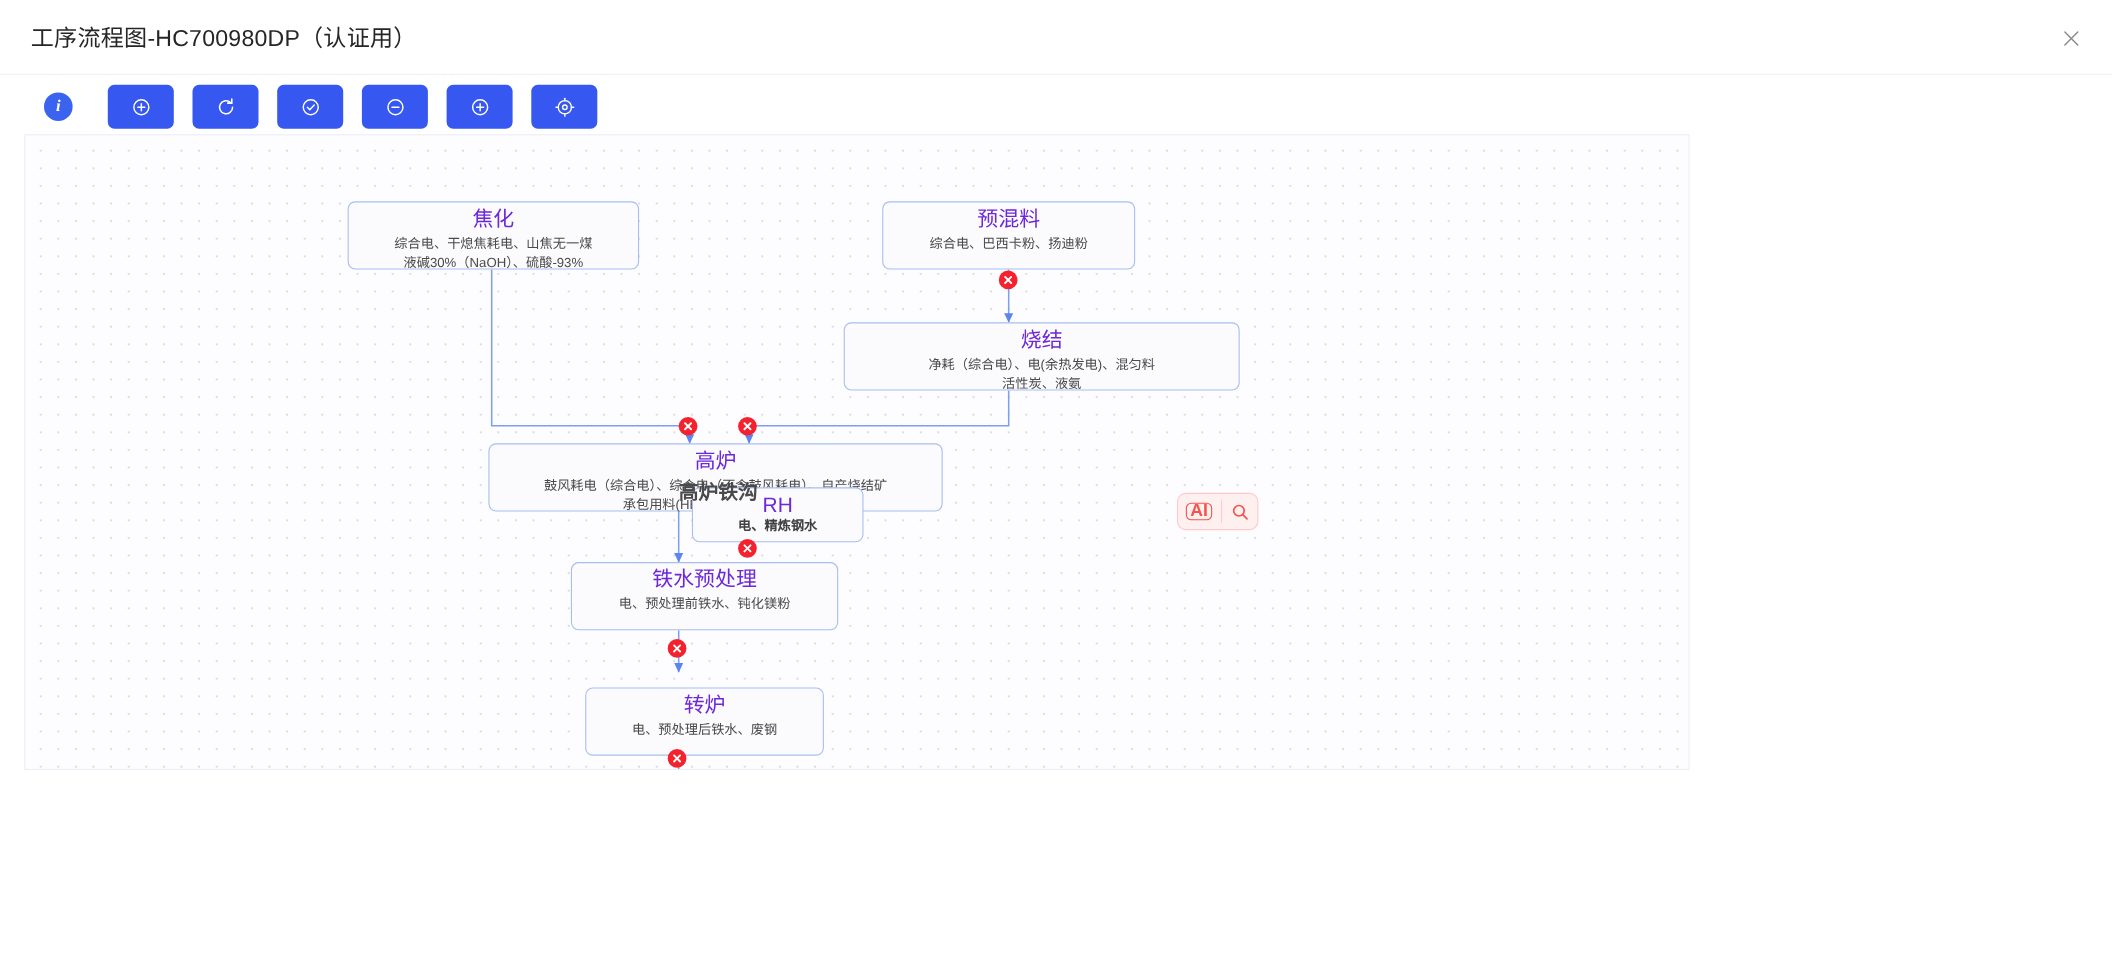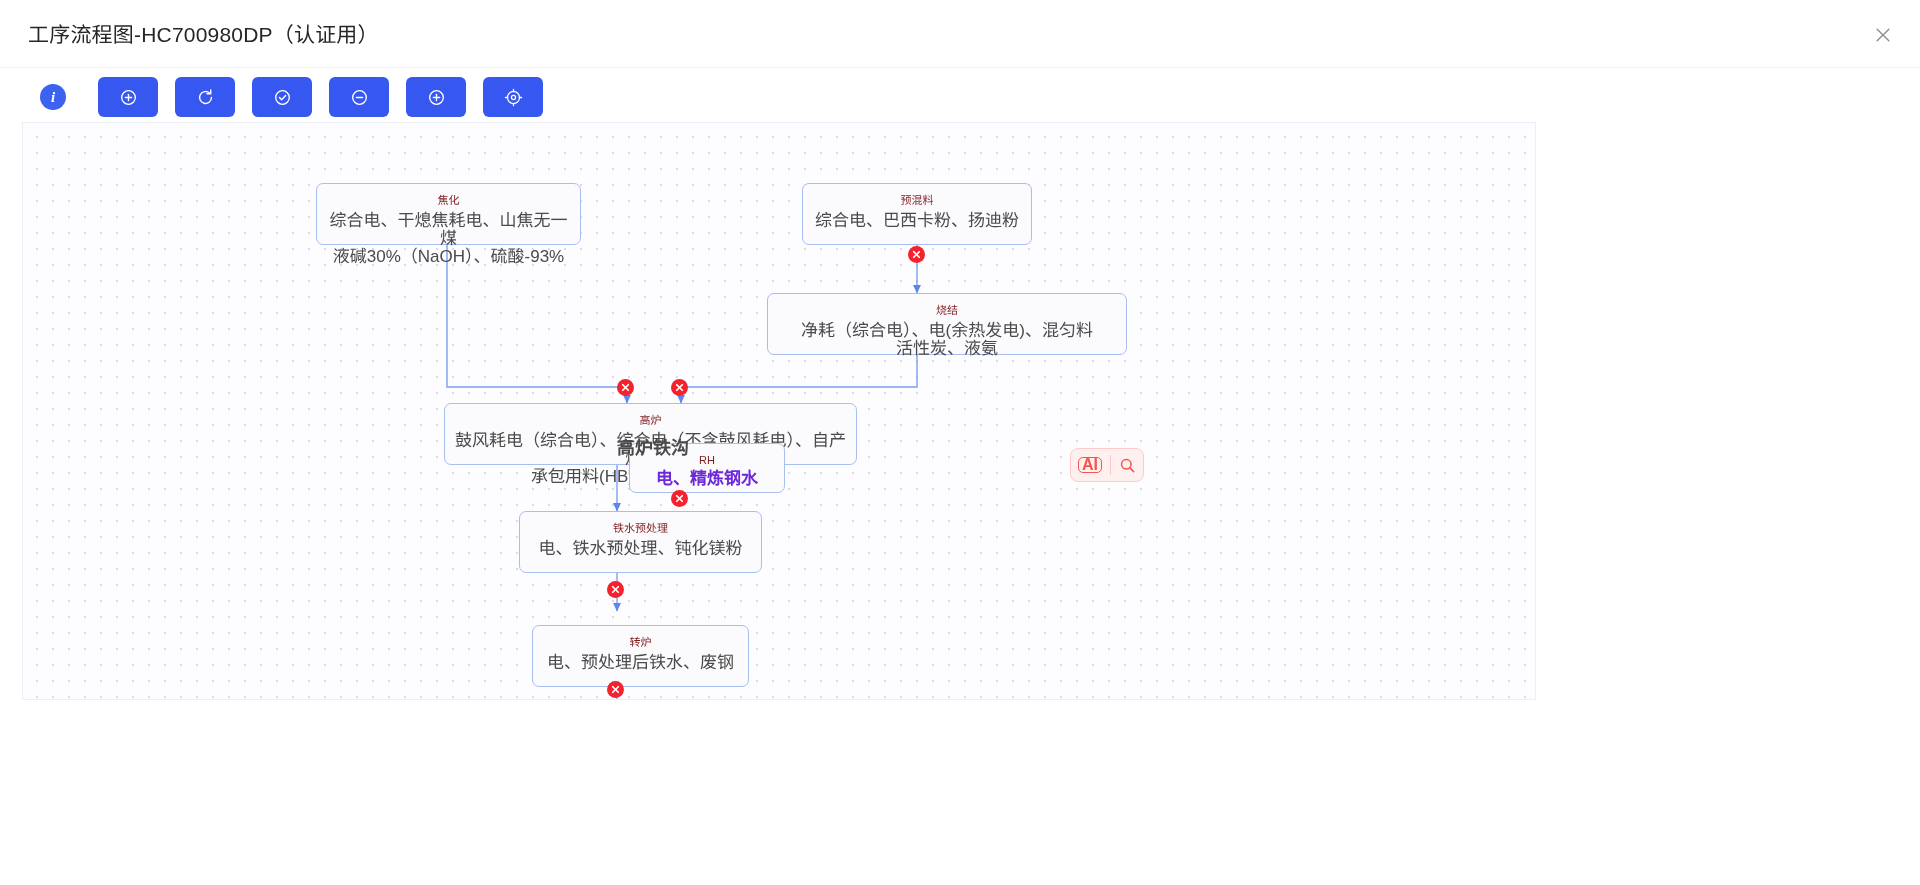--- a/index.html
+++ b/index.html
@@ -85,45 +85,45 @@
   .node {
     position: absolute;
     background: #fbfbfe;
     border: 1px solid #a8bdf0;
     border-radius: 7px;
     text-align: center;
     cursor: pointer;
     padding-top: 6px;
   }
   .node-title {
-    color: #7f1d1d;
-    font-size: 11px;
+    color: #6d28d9;
+    font-size: 19px;
     line-height: 20px;
     margin-bottom: 2px;
   }
   .node-desc {
     color: #4a4a4a;
-    font-size: 17px;
+    font-size: 12px;
     line-height: 18px;
     padding: 0 10px 6px 10px;
     white-space: pre-line;
   }
 
   
   #node-jiaohua   { left: 293px; top:  60px; width: 265px; height: 62px; }
   #node-yuhunliao { left: 779px; top:  60px; width: 230px; height: 62px; }
   #node-shaojie   { left: 744px; top: 170px; width: 360px; height: 62px; }
   #node-gaolu     { left: 421px; top: 280px; width: 413px; height: 62px; }
   #node-rh        { left: 606px; top: 320px; width: 156px; height: 50px; }
   #node-tieshui   { left: 496px; top: 388px; width: 243px; height: 62px; }
   #node-zhuanlu   { left: 509px; top: 488px; width: 217px; height: 62px; margin-top: 14px; }
 
   #node-rh { z-index: 4; }
   #node-rh .node-title { margin-bottom: 0; }
-  #node-rh .node-desc  { font-weight: bold; color: #6d28d9; }
+  #node-rh .node-desc  { font-weight: bold; color: #404040; font-family: Liberation Mono, monospace; }
 
   
   .err-badge {
     position: absolute;
     width: 17px; height: 17px;
     border-radius: 50%;
     background: #f5222d;
     display: flex; align-items: center; justify-content: center;
     cursor: pointer;
     z-index: 6;
@@ -287,21 +287,21 @@
     <div style="position:absolute; left:530px; top:316px; width:200px; text-align:center;
                 font-size:18px; line-height:18px; color:#4a4a4a; z-index:5;font-weight:bold;">高炉铁沟</div>
 
     <div class="node" id="node-rh">
       <div class="node-title">RH</div>
       <div class="node-desc">电、精炼钢水</div>
     </div>
 
     <div class="node" id="node-tieshui">
       <div class="node-title">铁水预处理</div>
-      <div class="node-desc">电、铁水预处理、钝化镁粉</div>
+      <div class="node-desc">电、预处理前铁水、钝化镁粉</div>
     </div>
 
     <div class="node" id="node-zhuanlu">
       <div class="node-title">转炉</div>
       <div class="node-desc">电、预处理后铁水、废钢</div>
     </div>
 
     <div class="err-badge" style="left:885px;  top:123px;">
       <span>
         <svg viewBox="0 0 12 12" fill="none" stroke="#ffffff" stroke-width="1.9" stroke-linecap="round">

